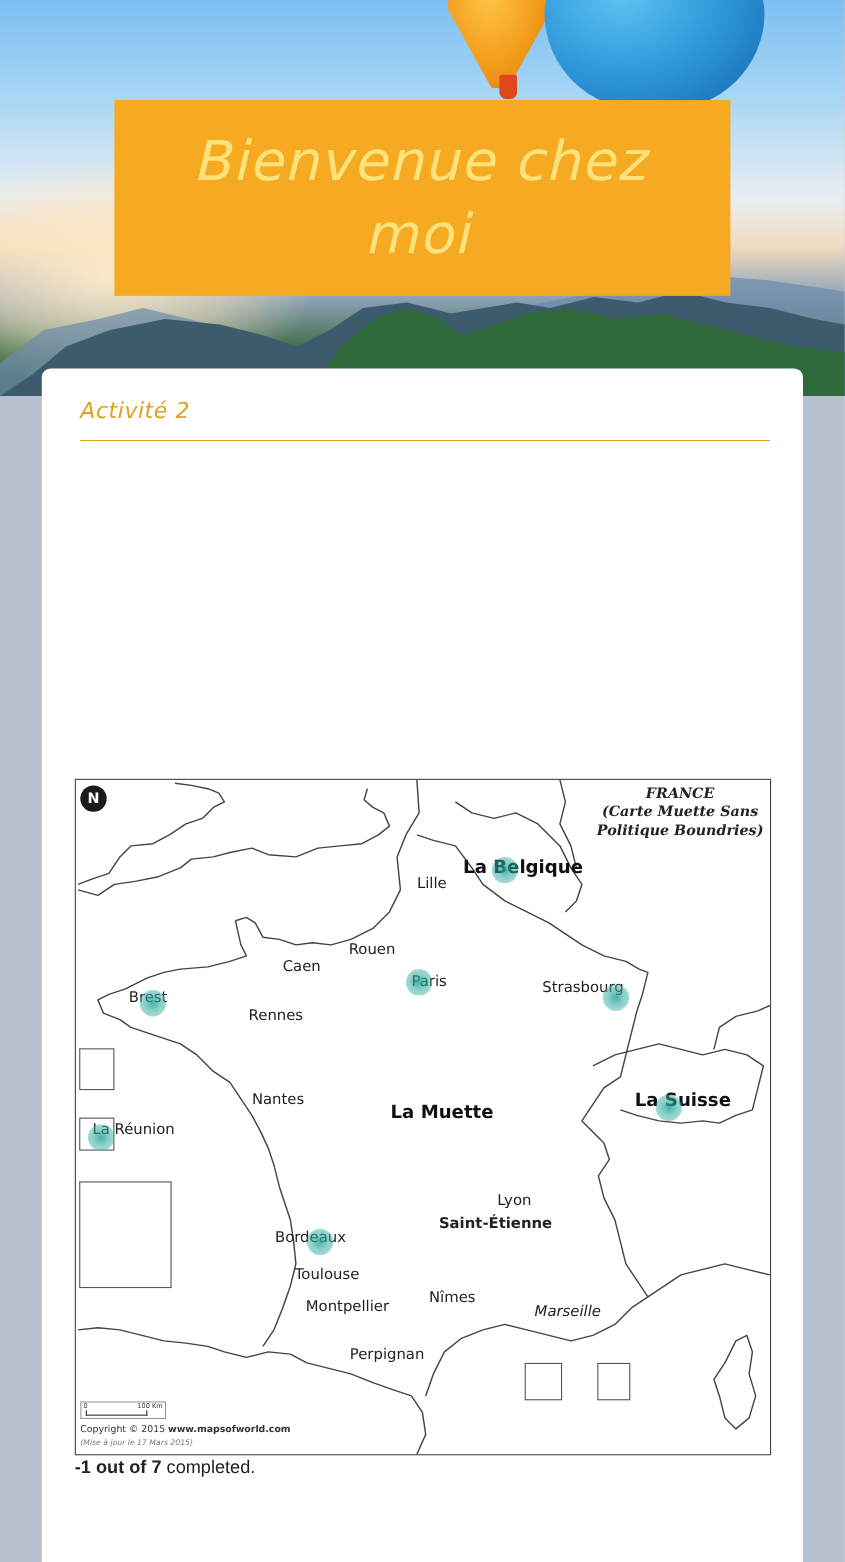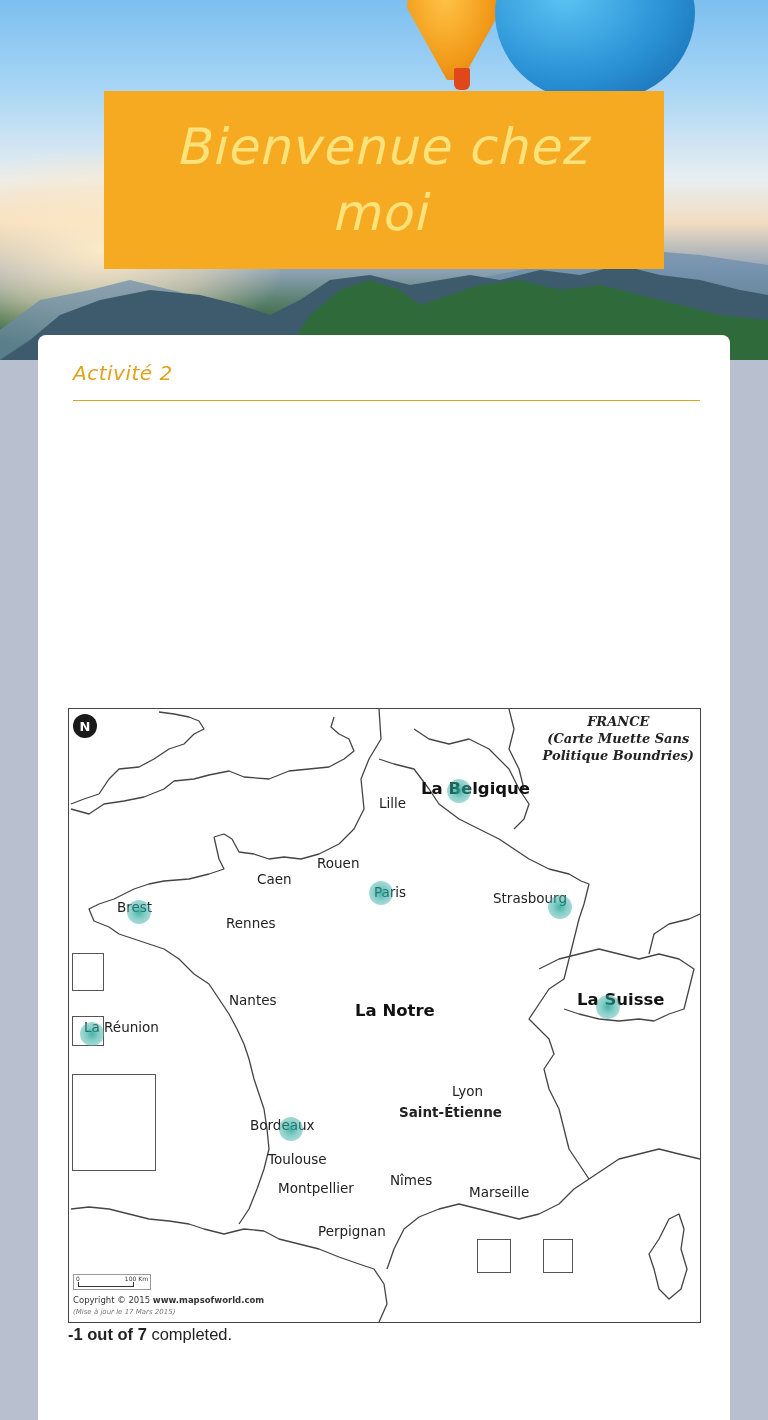--- a/index.html
+++ b/index.html
@@ -188,30 +188,30 @@
 
     <div class="lbl" style="left:310px; top:86px;">Lille</div>
     <div class="lbl big" style="left:352px; top:70px;">La Belgique</div>
     <div class="lbl" style="left:236px; top:146px;margin-left:12px;">Rouen</div>
     <div class="lbl" style="left:188px; top:162px;">Caen</div>
     <div class="lbl" style="left:305px; top:175px;">Paris</div>
     <div class="lbl" style="left:424px; top:181px;">Strasbourg</div>
     <div class="lbl" style="left:48px; top:190px;">Brest</div>
     <div class="lbl" style="left:157px; top:206px;">Rennes</div>
     <div class="lbl" style="left:160px; top:283px;">Nantes</div>
-    <div class="lbl big" style="left:286px; top:292px;">La Notre</div>
+    <div class="lbl big" style="left:286px; top:292px;">La Muette</div>
     <div class="lbl big" style="left:508px; top:281px;">La Suisse</div>
     <div class="lbl" style="left:15px; top:310px;">La Réunion</div>
     <div class="lbl" style="left:383px; top:352px;margin-top:22px;">Lyon</div>
     <div class="lbl" style="left:330px; top:395px;font-weight:bold;">Saint-Étienne</div>
     <div class="lbl" style="left:181px; top:408px;">Bordeaux</div>
     <div class="lbl" style="left:199px; top:442px;">Toulouse</div>
     <div class="lbl" style="left:209px; top:471px;">Montpellier</div>
     <div class="lbl" style="left:321px; top:463px;">Nîmes</div>
-    <div class="lbl" style="left:400px; top:475px;">Marseille</div>
+    <div class="lbl" style="left:417px; top:475px;font-style:italic;">Marseille</div>
     <div class="lbl" style="left:249px; top:514px;">Perpignan</div>
 
     <div class="hotspot" style="left:390px; top:82px;"></div>
     <div class="hotspot" style="left:312px; top:184px;"></div>
     <div class="hotspot" style="left:491px; top:198px;"></div>
     <div class="hotspot" style="left:70px; top:203px;"></div>
     <div class="hotspot" style="left:539px; top:298px;"></div>
     <div class="hotspot" style="left:23px; top:325px;"></div>
     <div class="hotspot" style="left:222px; top:420px;"></div>
 

